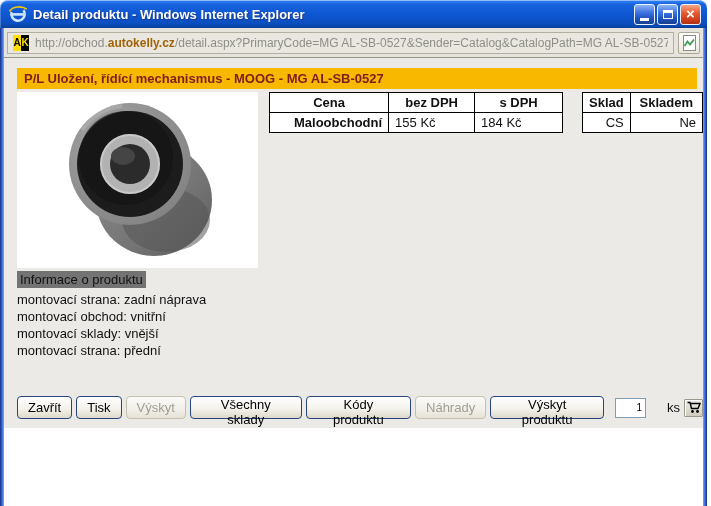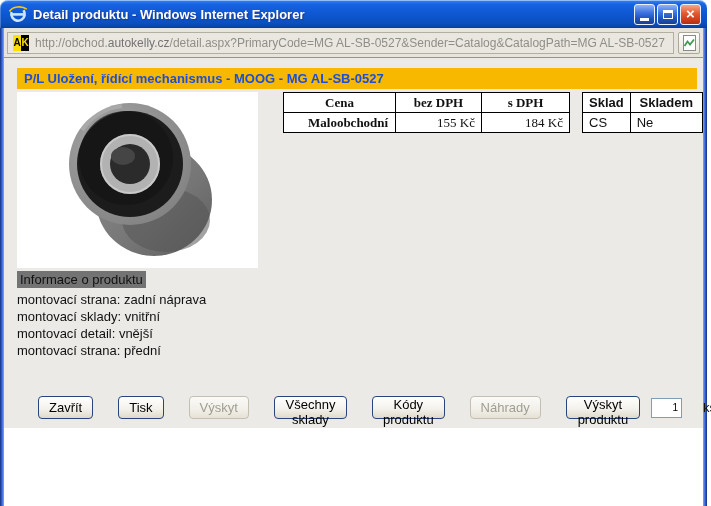--- a/index.html
+++ b/index.html
@@ -43,57 +43,57 @@
   .addr-field {
     flex:1; height:22px; display:flex; align-items:center; gap:6px;
     border:1px solid #B2AEA0; background:#EAE7E0; padding:0 5px;
     overflow:hidden; white-space:nowrap;
   }
   .favicon { width:16px; height:16px; display:flex; flex:0 0 auto;
              font-size:10px; font-weight:bold; line-height:16px; }
   .favicon .half-a { width:8px; background:#FFE000; color:#000; text-align:center; }
   .favicon .half-k { width:8px; background:#000; color:#FFE000; text-align:center; }
   .url { font-size:12px; color:#8E8E88; overflow:hidden; text-overflow:clip; }
-  .url .domain { color:#737373; font-weight:normal; }
+  .url .domain { color:#a16207; font-weight:bold; }
   .go-btn { width:22px; height:22px; margin-left:4px; flex:0 0 auto;
             border:1px solid #ACA899; border-radius:2px;
             background:linear-gradient(180deg,#FDFDFB,#E9E6DB);
             display:flex; align-items:center; justify-content:center; cursor:pointer; }
 
   
   .content { position:absolute; left:4px; top:58px; width:699px; height:370px;
              background:#EBEAE7; font-size:13px; color:#111; }
   .content-below { position:absolute; left:4px; top:428px; width:699px; height:78px; background:#fff; }
 
   .page-header { position:absolute; left:13px; top:10px; width:680px; height:21px;
                  background:#F8B800; font-weight:bold; font-size:13px;
-                 line-height:21px; padding-left:7px; color:#1d4ed8; }
+                 line-height:21px; padding-left:7px; color:#7f1d1d; }
 
   .img-box { position:absolute; left:13px; top:34px; width:241px; height:176px; background:#fff; }
   .img-box svg { position:absolute; left:45px; top:8px; }
 
   table { border-collapse:collapse; background:#fff; }
   th, td { border:1px solid #000; font-size:13px; height:20px; padding:1px 6px; }
   th { font-weight:bold; text-align:center; }
-  .price-table { position:absolute; left:279px; top:34px;font-family:Liberation Serif, serif; }
+  .price-table { position:absolute; left:265px; top:34px; }
   .price-table .c1 { width:112px; } .price-table .c2 { width:86px; } .price-table .c3 { width:88px; }
-  .price-table td.num { text-align:right; }
+  .price-table td.num { }
   .price-table td.name { font-weight:bold;padding-left:24px; }
   .stock-table { position:absolute; left:578px; top:34px; }
   .stock-table .c1 { width:42px; } .stock-table .c2 { width:76px; }
-  .stock-table td { text-align:left;margin-left:12px; }
+  .stock-table td { text-align:right;margin-left:12px; }
 
   .info-title { position:absolute; left:13px; top:213px; background:#737373;
                 font-size:13px; padding:1px 3px; }
   .info-lines { position:absolute; left:13px; top:233px; line-height:17px; font-size:13px; }
 
   .btn-row { position:absolute; left:13px; top:338px; display:flex; gap:4px; align-items:center; }
   .xp-btn { height:23px; padding:0 10px; font-size:13px; font-family:"Liberation Sans",sans-serif;
             color:#000; border:1px solid #27457E; border-radius:4px; cursor:pointer;
-            background:linear-gradient(180deg,#FFFFFF 0%,#F4F2EC 55%,#DFDACB 100%);margin-left:21px; }
+            background:linear-gradient(180deg,#FFFFFF 0%,#F4F2EC 55%,#DFDACB 100%); }
   .xp-btn.disabled { border-color:#C3C0B2; color:#A09E92; cursor:default;
             background:linear-gradient(180deg,#FBFAF7 0%,#F1EFE8 60%,#E6E2D6 100%); }
   .qty-input { width:31px; height:20px; margin-left:7px; border:1px solid #7F9DB9;
                font-size:10px; text-align:right; padding-right:3px; background:#fff; }
   .qty-unit { font-size:13px; margin-left:17px; }
   .cart-btn { width:19px; height:18px; border:1px solid #9a978c; border-radius:1px;
               background:linear-gradient(180deg,#F2F0EA,#CFCBBE);
               box-shadow:inset 1px 1px 0 #fff; display:flex; align-items:center;
               justify-content:center; cursor:pointer; }
 </style>
@@ -196,22 +196,22 @@
         <td>CS</td>
         <td>Ne</td>
       </tr>
     </tbody>
       </table>
 
     <span class="info-title">Informace o produktu</span>
 
     <div class="info-lines">
       <div>montovací strana: zadní náprava</div>
-      <div>montovací sklady: vnitřní</div>
-      <div>montovací detail: vnější</div>
+      <div>montovací obchod: vnitřní</div>
+      <div>montovací sklady: vnější</div>
       <div>montovací strana: přední</div>
     </div>
 
     <div class="btn-row">
       <button class="xp-btn">Zavřít</button>
       <button class="xp-btn">Tisk</button>
       <button class="xp-btn disabled">Výskyt</button>
       <button class="xp-btn">Všechny sklady</button>
       <button class="xp-btn">Kódy produktu</button>
       <button class="xp-btn disabled">Náhrady</button>

